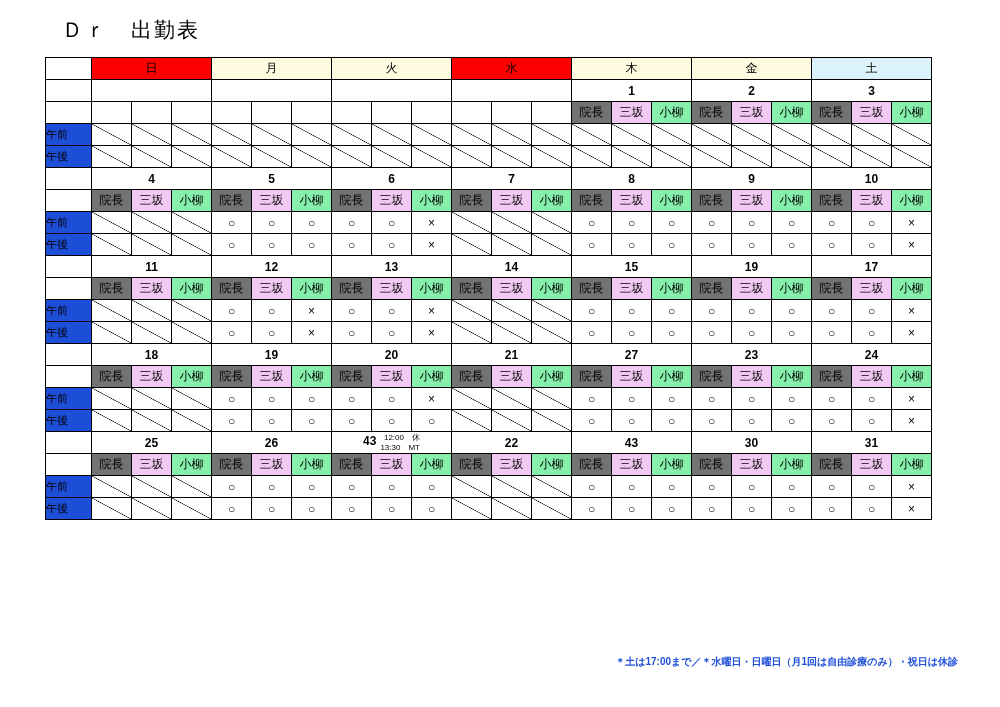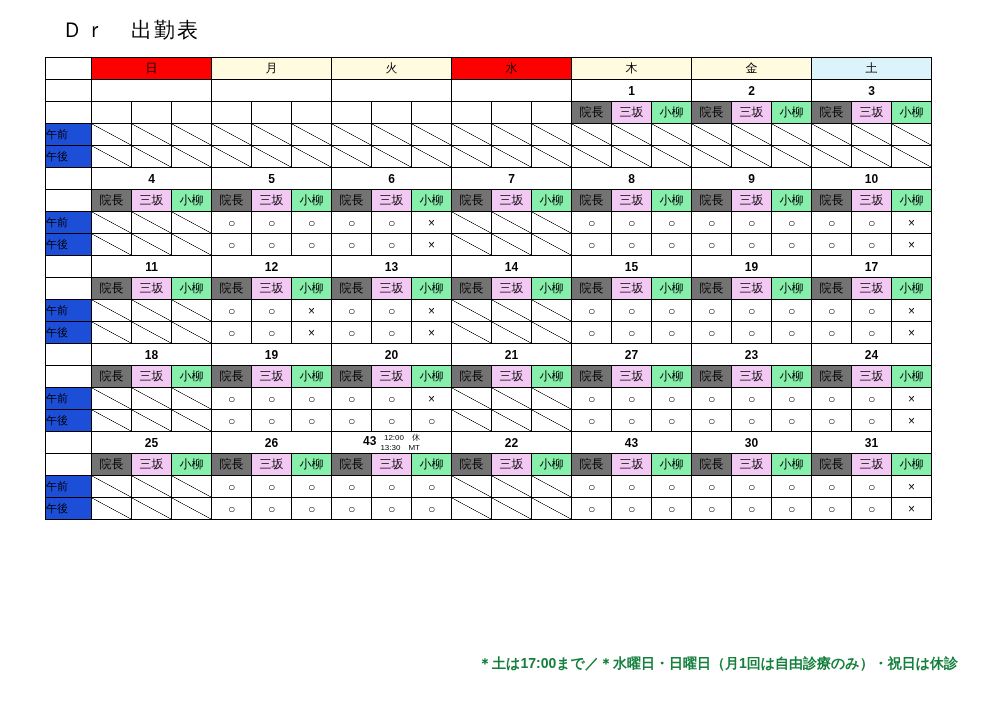--- a/index.html
+++ b/index.html
@@ -72,21 +72,21 @@
     position:relative;
     background-image:linear-gradient(to top right, transparent calc(50% - 0.6px), #000 50%, transparent calc(50% + 0.6px));
     background-repeat:no-repeat;
   }
   .blank{background:#ffffff;}
   .mark{font-size:13px;}
 
   .footnote{
     position:absolute;left:0;top:655px;width:958px;
     text-align:right;
-    color:#15803d;font-size:14px;font-weight:bold;
+    color:#1d4ed8;font-size:10px;font-weight:bold;
   }
 </style>
 </head>
 <body>
 
 <div class="page">
 
   <div class="title">Ｄｒ　出勤表</div>
   <div class="month">1</div>
 

